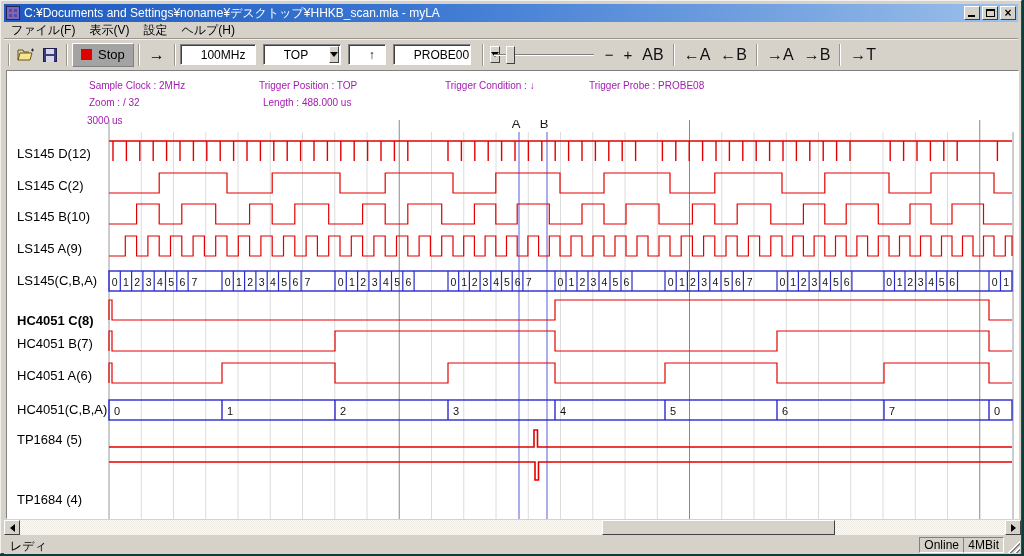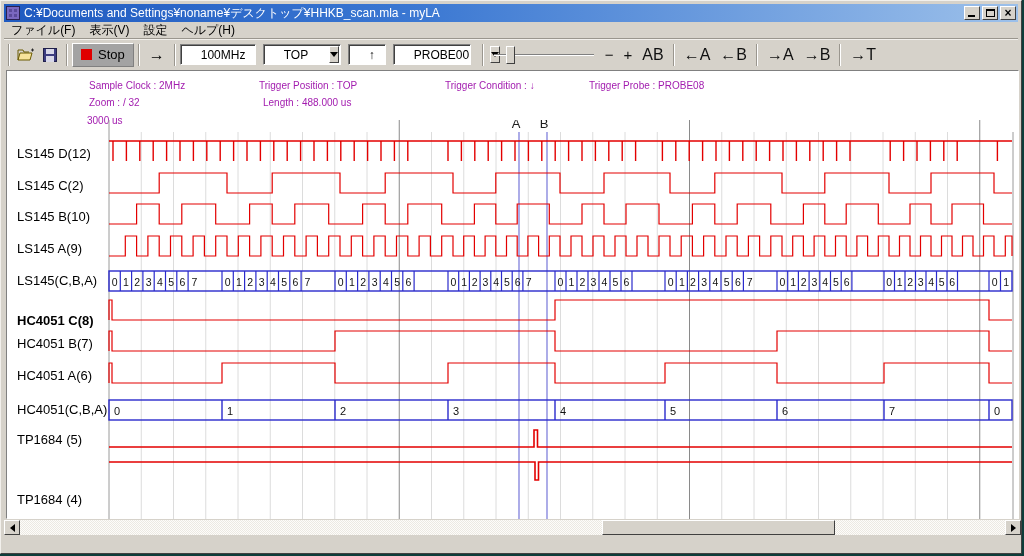--- a/index.html
+++ b/index.html
@@ -375,15 +375,21 @@
   <div id="hscroll">
     <div class="sbtn" style="left:0">
           <span class="larr"></span>
         </div>
     <div id="sthumb"></div>
     <div class="sbtn" style="right:0">
           <span class="rarr"></span>
         </div>
   </div>
 
+  <div id="statusbar">
+    <span id="statusready">レディ</span>
+    <span class="statbox" style="right:57px">Online</span>
+    <span class="statbox" style="right:17px">4MBit</span>
+    <div id="grip"></div>
+  </div>
 
 </div>
 </div>
 
 </body></html>

